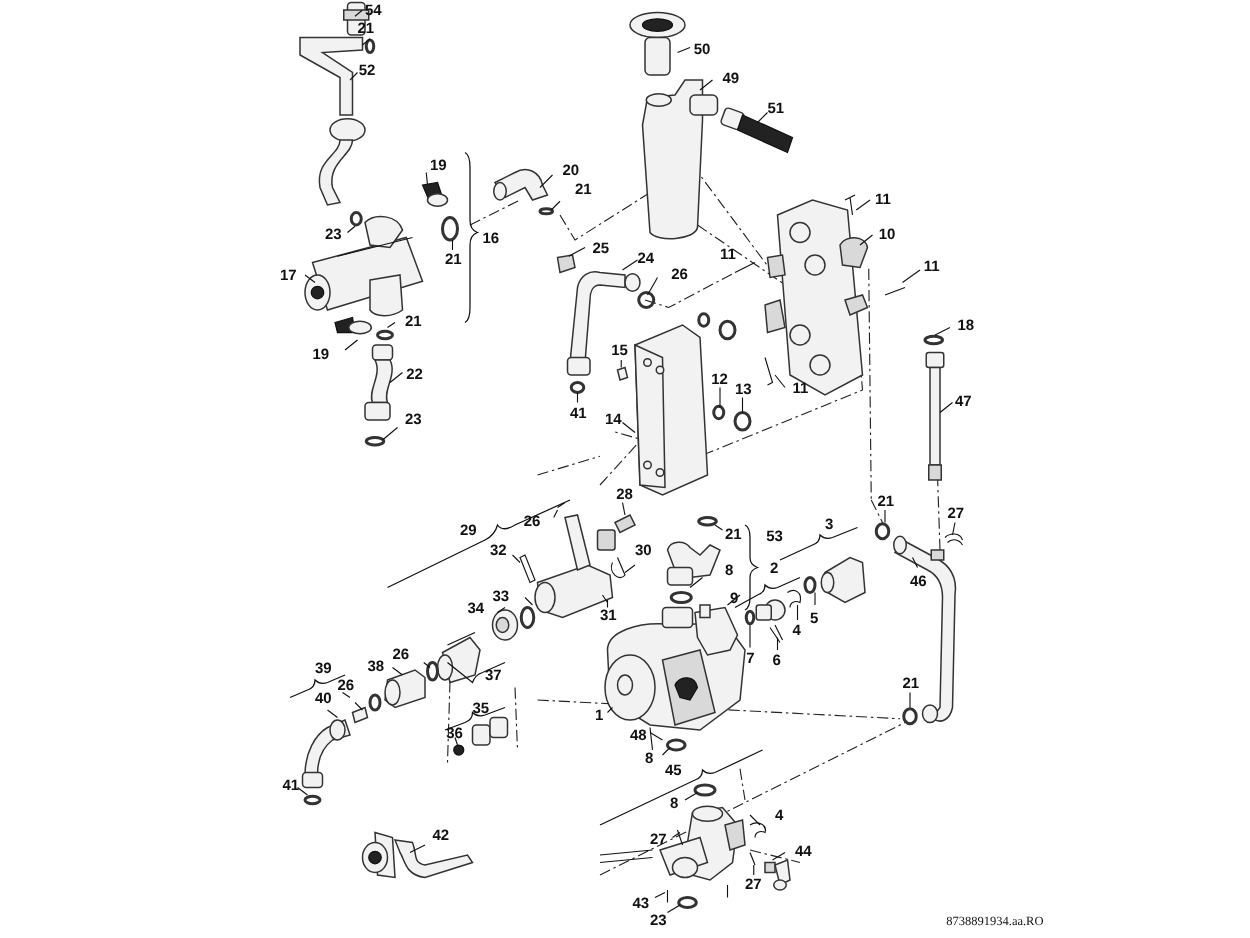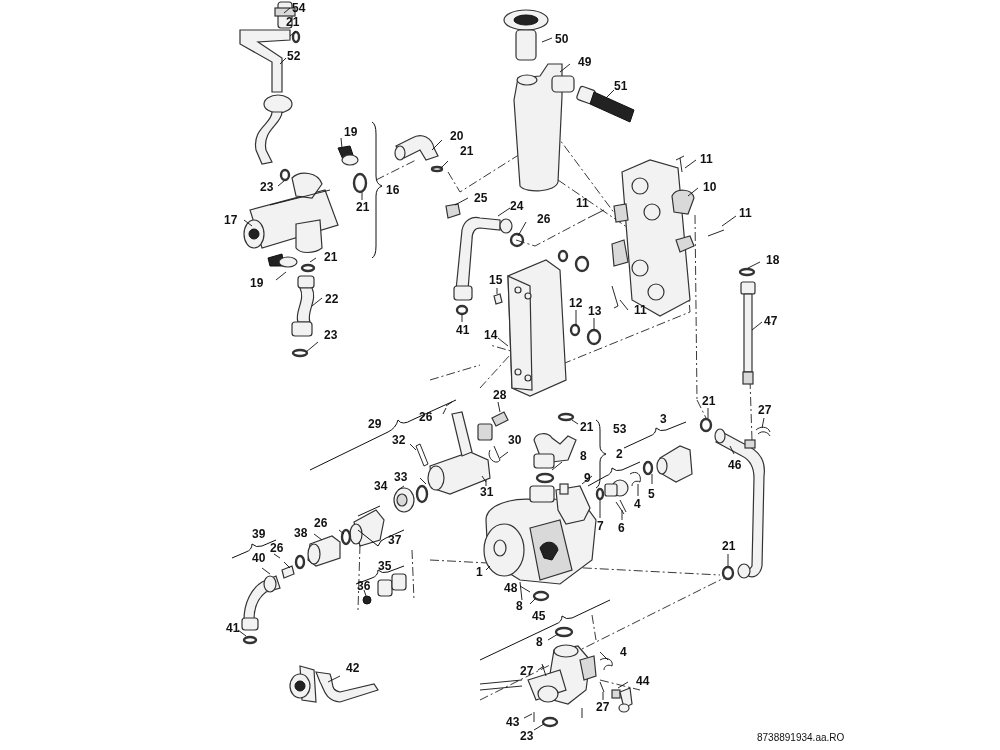--- a/index.html
+++ b/index.html
@@ -6,21 +6,21 @@
     body { width: 1000px; height: 750px; position: relative; overflow: hidden; font-family: "Liberation Sans", sans-serif; }
     #diagram { position: absolute; left: 0; top: 0; width: 1000px; height: 750px; }
     .part { fill: #f2f2f2; stroke: #333; stroke-width: 1.2; }
     .partd { fill: #d9d9d9; stroke: #333; stroke-width: 1.2; }
     .dark { fill: #222; stroke: #111; stroke-width: 1; }
     .ring { fill: none; stroke: #333; stroke-width: 2.4; }
     .leader { stroke: #111; stroke-width: 0.9; fill: none; }
     .dash { stroke: #222; stroke-width: 0.9; fill: none; stroke-dasharray: 9 3 2 3; }
     .brace { stroke: #111; stroke-width: 1; fill: none; }
     .lbl { font-family: "Liberation Sans", sans-serif; font-weight: bold; font-size: 12px; fill: #111; }
-    .ref { position: absolute; left: 757px; top: 732px; font-family: Liberation Sans, sans-serif; font-size: 10px; color: #111; }
+    .ref { position: absolute; left: 757px; top: 732px; font-family: Liberation Serif, serif; font-size: 10px; color: #111; }
   </style>
 </head>
 <body>
 
 <svg id="diagram" viewBox="0 0 1000 750" xmlns="http://www.w3.org/2000/svg">
 
   <g>
     <path class="dash" d="M376,180 L416,160"></path>
     <path class="dash" d="M448,172 L460,192 L555,132"></path>
     <path class="dash" d="M554,132 L618,218"></path>

